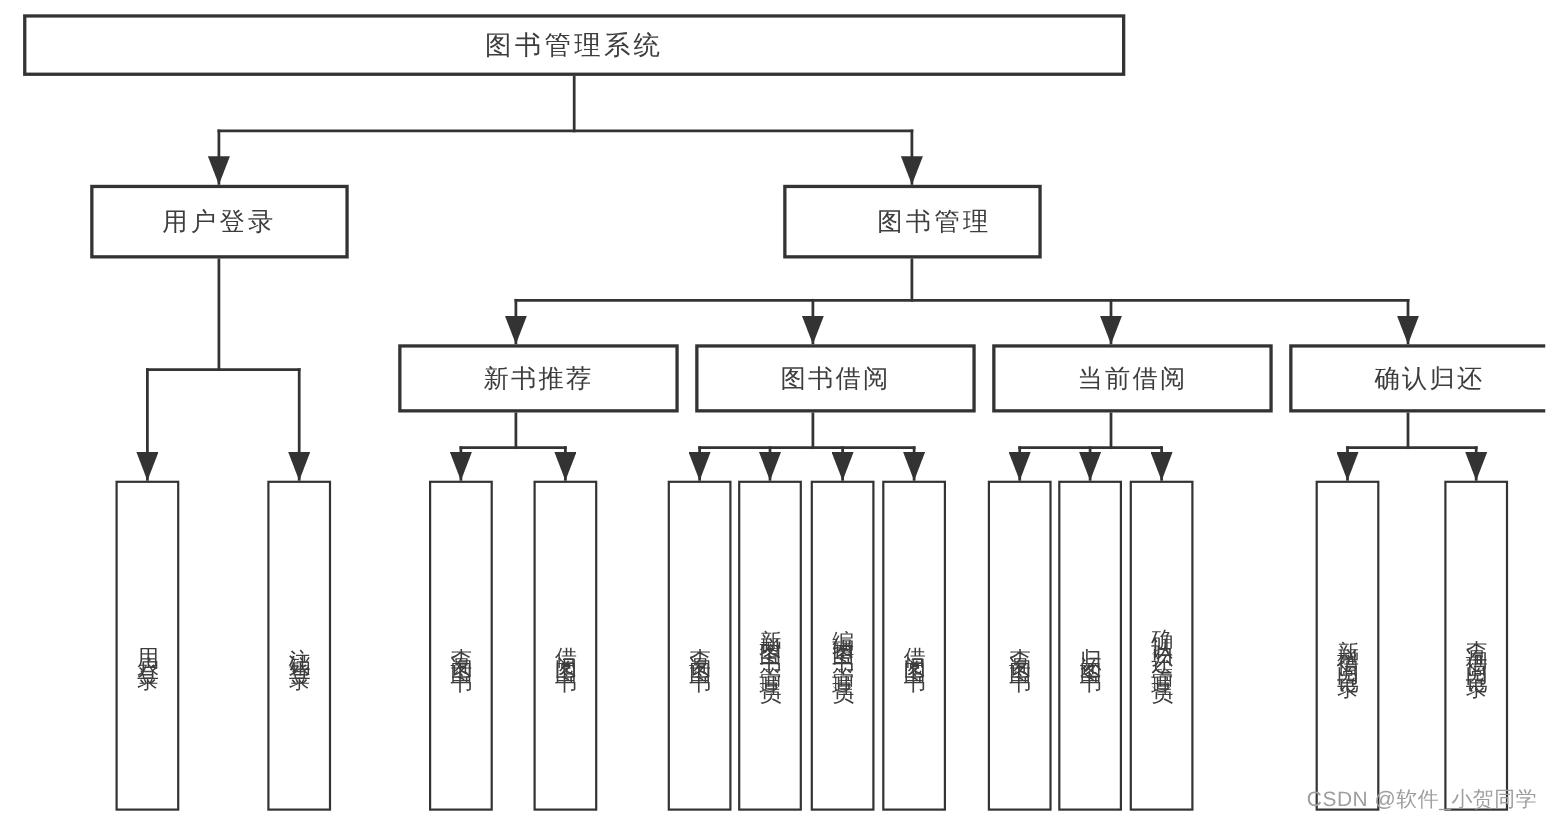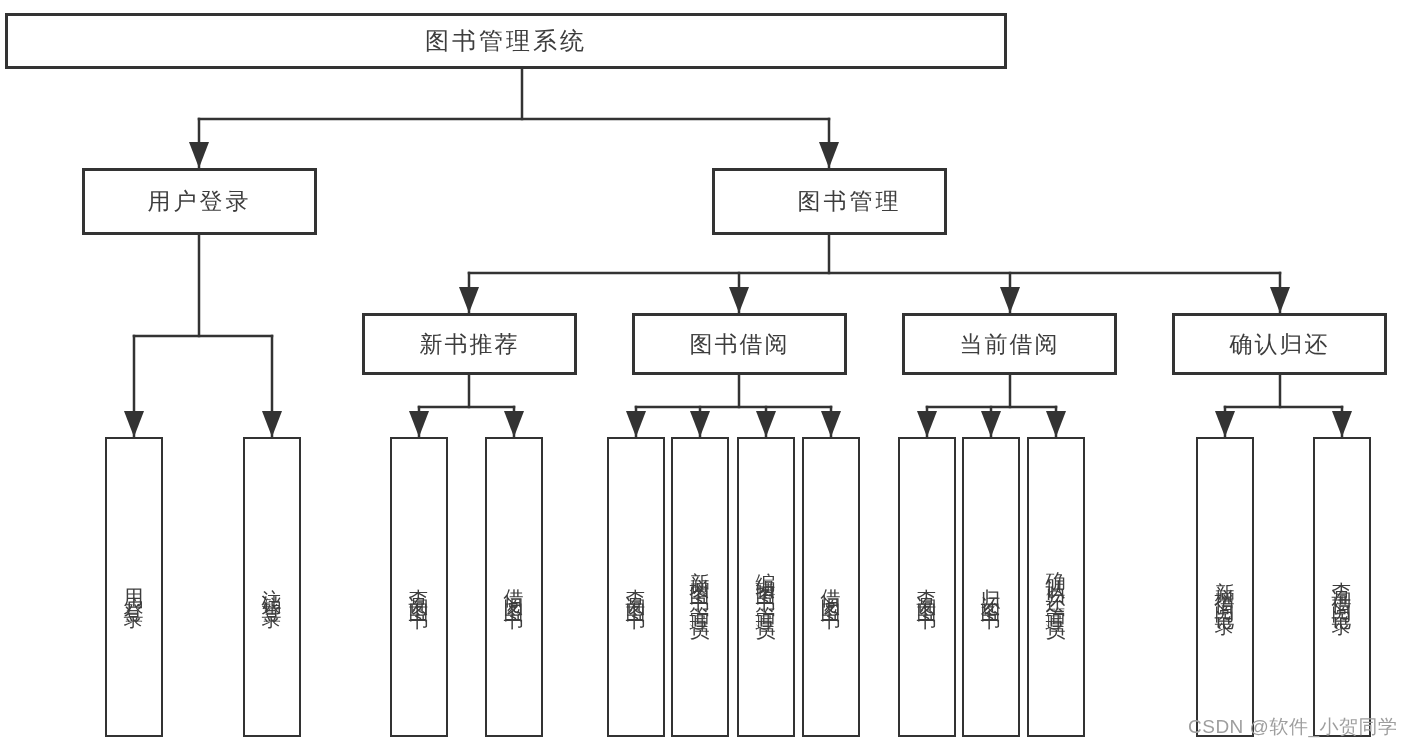--- a/index.html
+++ b/index.html
@@ -27,29 +27,29 @@
     background: #ffffff;
     border: 3px solid #333333;
     color: #3d3d3d;
     display: flex;
     align-items: center;
     justify-content: center;
     z-index: 2;
     text-align: center;
   }
   .box.root-box {
-    left: 5px; top: 13px; width: 1002px; height: 56px;
+    left: 21px; top: 13px; width: 1002px; height: 56px;
     font-size: 24px; letter-spacing: 3px;
   }
   .box.branch-box {
     top: 168px; width: 235px; height: 67px;
     font-size: 23px; letter-spacing: 3px;
   }
   .box.group-box {
-    top: 313px; width: 215px; height: 62px;
+    top: 313px; width: 255px; height: 62px;
     font-size: 23px; letter-spacing: 2px;
   }
   .box.leaf-box {
     top: 437px; width: 58px; height: 300px;
     font-size: 20px;
     writing-mode: vertical-rl;
     text-orientation: mixed;
     letter-spacing: 7px;
     line-height: 1;
     border-width: 2.5px;

